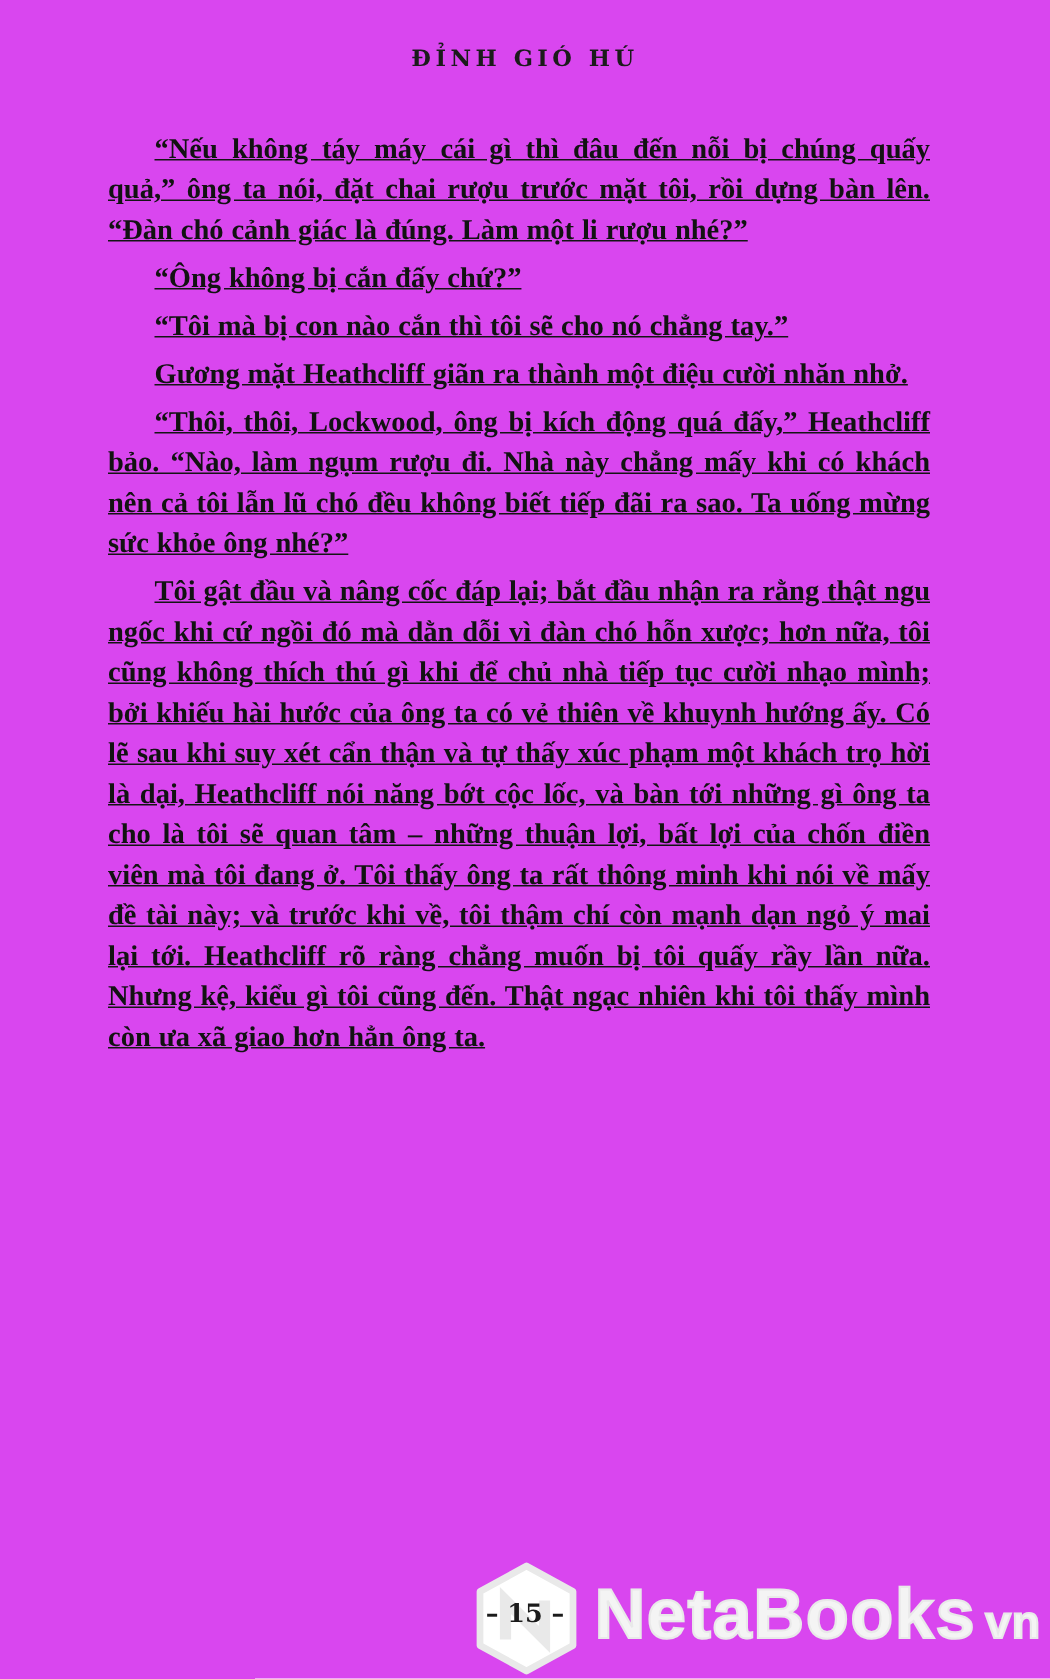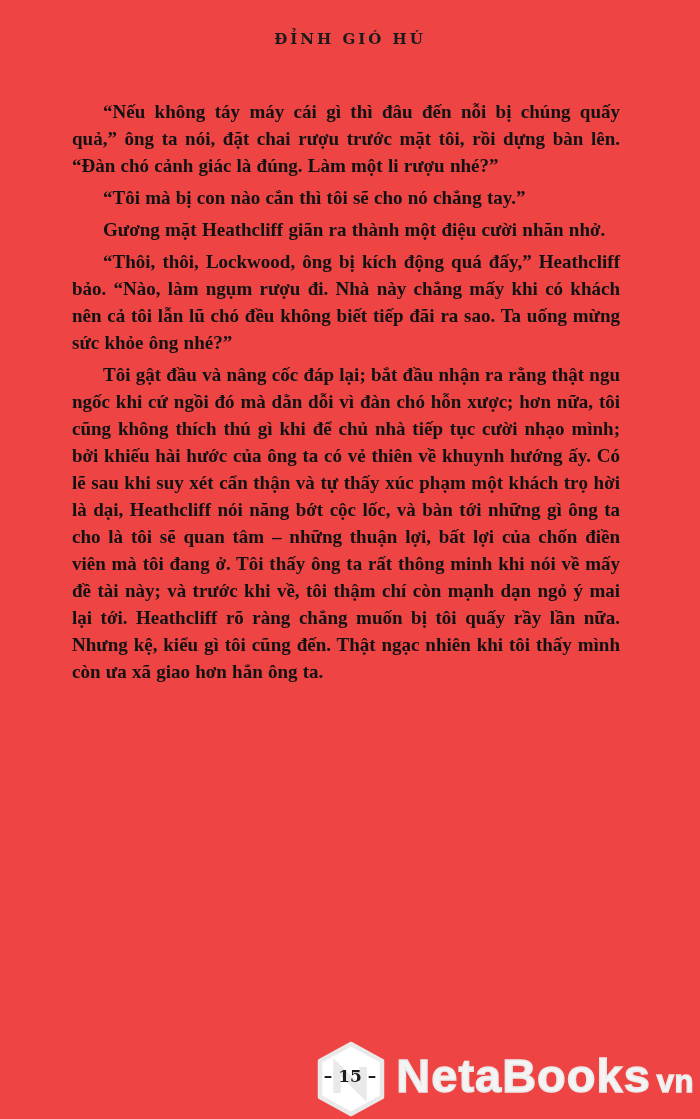--- a/index.html
+++ b/index.html
@@ -4,42 +4,43 @@
 <style>
   html, body {
     margin: 0;
     padding: 0;
     background: #ffffff;
   }
   .page {
     position: relative;
     width: 700px;
     height: 1119px;
-    background: #ef4444;
+    background: #d946ef;
     overflow: hidden;
     font-family: "Liberation Serif", serif;
     color: #141414;
   }
   .running-header {
     position: absolute;
     top: 30px;
     left: 0;
     width: 100%;
     text-align: center;
     font-family: "DejaVu Serif", serif;
     font-weight: 700;
     font-size: 15px;
     letter-spacing: 3px;
     color: #1b1b1b;
   }
   .text-block {
     position: absolute;
-    top: 98px;
+    top: 86px;
     left: 72px;
     width: 548px;
+    text-decoration: underline;
   }
   .text-block p {
     margin: 0 0 5px 0;
     text-indent: 31px;
     text-align: justify;
     font-size: 19px;
     line-height: 27px;
     font-weight: 600;
     color: #121212;
     word-spacing: 0.5px;
@@ -91,20 +92,21 @@
 </style>
 </head>
 <body>
 
 <div class="page">
 
   <div class="running-header">ĐỈNH GIÓ HÚ</div>
 
   <div class="text-block">
     <p>“Nếu không táy máy cái gì thì đâu đến nỗi bị chúng quấy quả,” ông ta nói, đặt chai rượu trước mặt tôi, rồi dựng bàn lên. “Đàn chó cảnh giác là đúng. Làm một li rượu nhé?”</p>
+    <p>“Ông không bị cắn đấy chứ?”</p>
     <p>“Tôi mà bị con nào cắn thì tôi sẽ cho nó chẳng tay.”</p>
     <p>Gương mặt Heathcliff giãn ra thành một điệu cười nhăn nhở.</p>
     <p>“Thôi, thôi, Lockwood, ông bị kích động quá đấy,” Heathcliff bảo. “Nào, làm ngụm rượu đi. Nhà này chẳng mấy khi có khách nên cả tôi lẫn lũ chó đều không biết tiếp đãi ra sao. Ta uống mừng sức khỏe ông nhé?”</p>
     <p>Tôi gật đầu và nâng cốc đáp lại; bắt đầu nhận ra rằng thật ngu ngốc khi cứ ngồi đó mà dằn dỗi vì đàn chó hỗn xược; hơn nữa, tôi cũng không thích thú gì khi để chủ nhà tiếp tục cười nhạo mình; bởi khiếu hài hước của ông ta có vẻ thiên về khuynh hướng ấy. Có lẽ sau khi suy xét cẩn thận và tự thấy xúc phạm một khách trọ hời là dại, Heathcliff nói năng bớt cộc lốc, và bàn tới những gì ông ta cho là tôi sẽ quan tâm – những thuận lợi, bất lợi của chốn điền viên mà tôi đang ở. Tôi thấy ông ta rất thông minh khi nói về mấy đề tài này; và trước khi về, tôi thậm chí còn mạnh dạn ngỏ ý mai lại tới. Heathcliff rõ ràng chẳng muốn bị tôi quấy rầy lần nữa. Nhưng kệ, kiểu gì tôi cũng đến. Thật ngạc nhiên khi tôi thấy mình còn ưa xã giao hơn hẳn ông ta.</p>
   </div>
 
   <div class="page-number">– 15 –</div>
 
   <div class="watermark">
     <svg class="watermark-logo" viewBox="0 0 86 78" xmlns="http://www.w3.org/2000/svg" aria-hidden="true">

